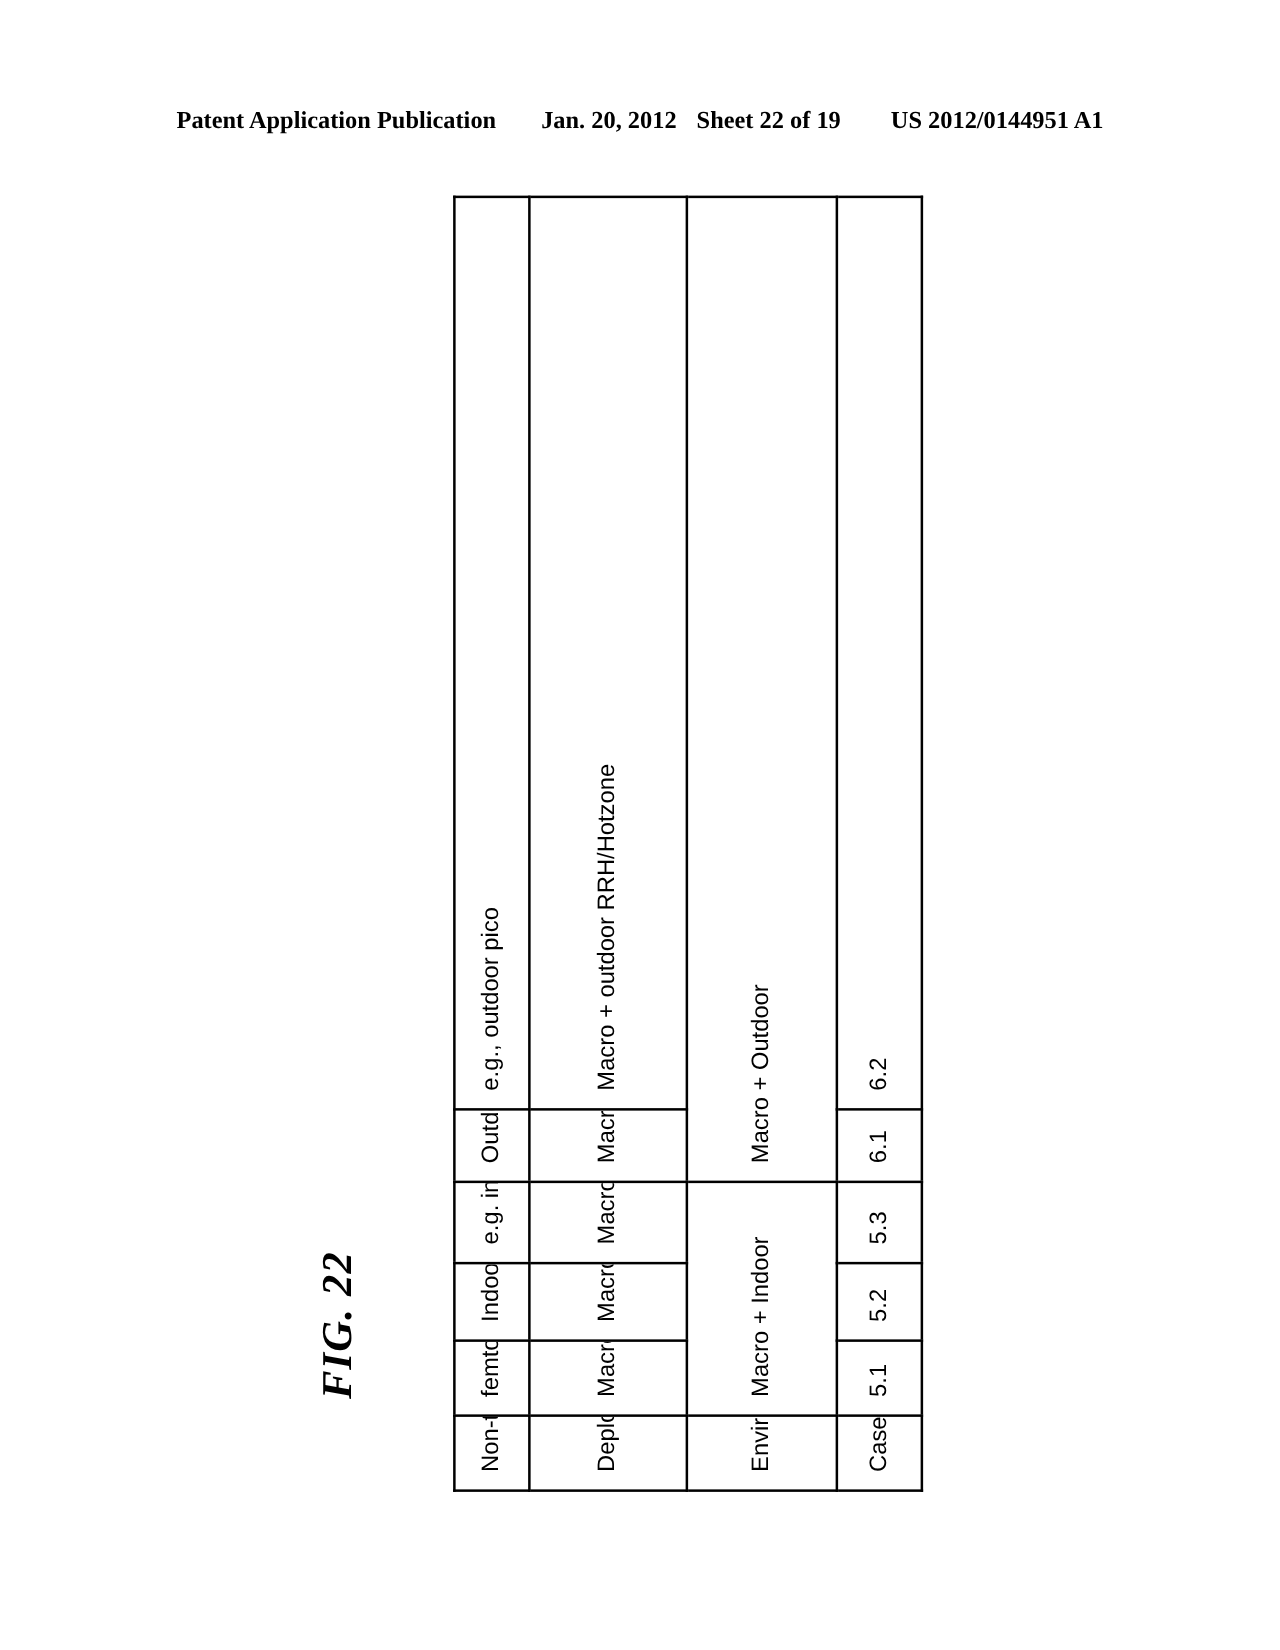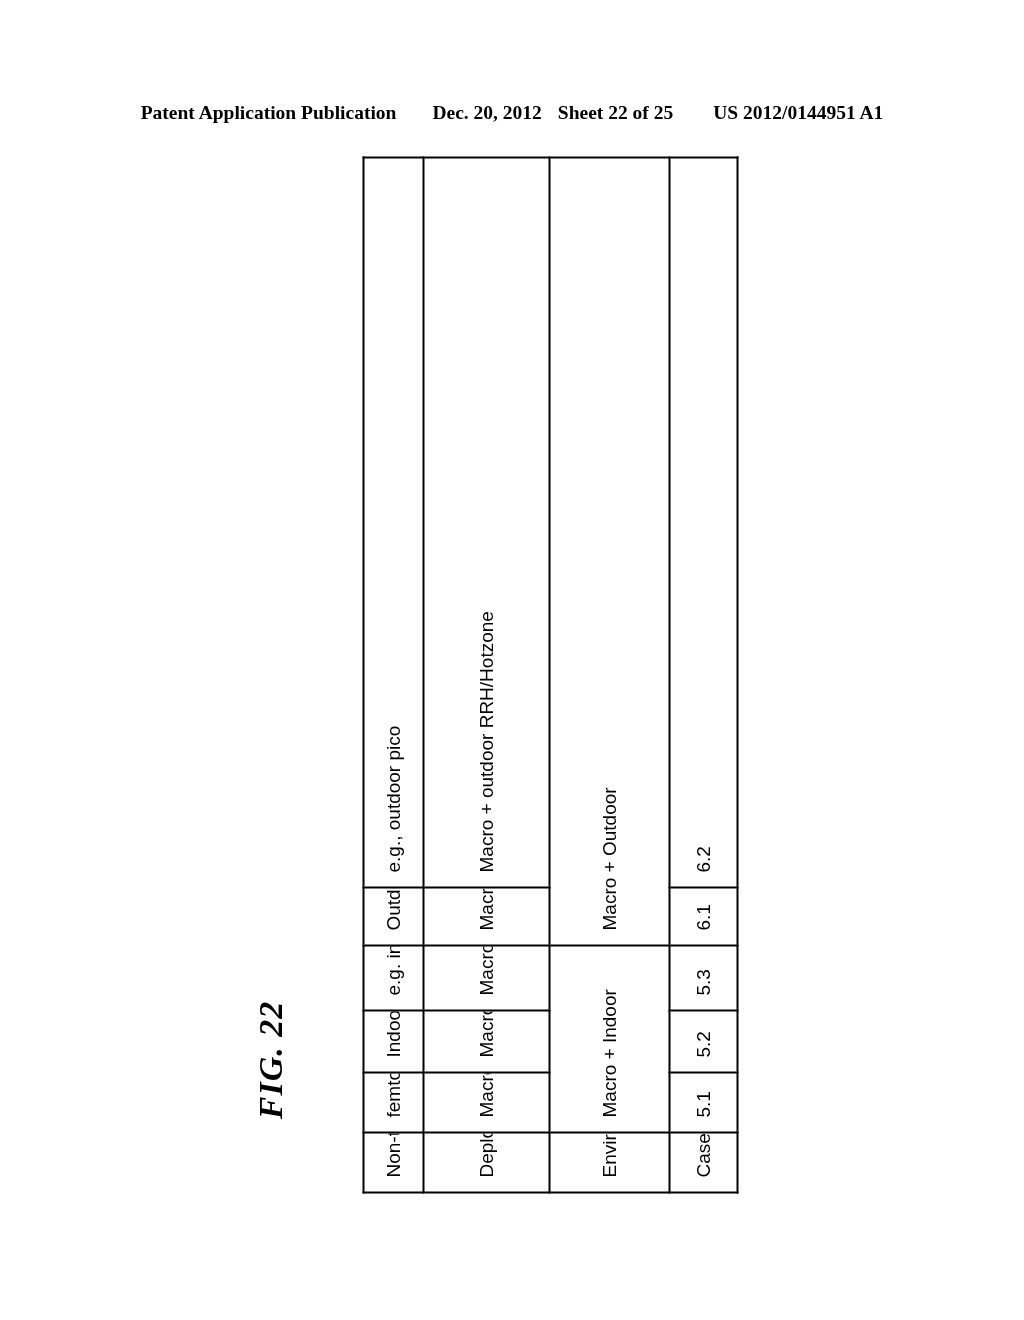--- a/index.html
+++ b/index.html
@@ -22,21 +22,21 @@
     left: 0;
     width: 1024px;
     text-align: center;
     font-family: "Liberation Serif", serif;
     font-weight: bold;
     font-size: 19.5px;
     color: #000000;
     white-space: nowrap;
     letter-spacing: 0px;
   }
-  .page-header .seg { display: inline-block; vertical-align: baseline; margin-top: 16px; }
+  .page-header .seg { display: inline-block; vertical-align: baseline; }
   .gap-lg { display: inline-block; width: 36px; }
   .gap-md { display: inline-block; width: 16px; }
   .gap-xl { display: inline-block; width: 40px; }
 
   
   .fig-label {
     position: absolute;
     left: 186px;
     top: 1040px;
     width: 170px;
@@ -105,21 +105,21 @@
 
   td.cell-head { font-size: 19px; }
   td.cell-case { font-size: 20px; }
 
   .cell-txt { display: block; }
 </style>
 </head>
 <body>
 
 <div class="page-header">
-  <span class="seg">Patent Application Publication</span><span class="gap-lg"></span><span class="seg">Dec. 20, 2012</span><span class="gap-md"></span><span class="seg">Sheet 22 of 25</span><span class="gap-xl"></span><span class="seg">US 2012/0144951 A1</span>
+  <span class="seg">Patent Application Publication</span><span class="gap-lg"></span><span class="seg">Jan. 20, 2012</span><span class="gap-md"></span><span class="seg">Sheet 22 of 19</span><span class="gap-xl"></span><span class="seg">US 2012/0144951 A1</span>
 </div>
 
 <div class="fig-label">FIG. 22</div>
 
 <div class="table-stage">
   <div class="table-rot">
     <table class="fig-table">
       <colgroup>
         <col class="c-head">
           <col class="c-1">

